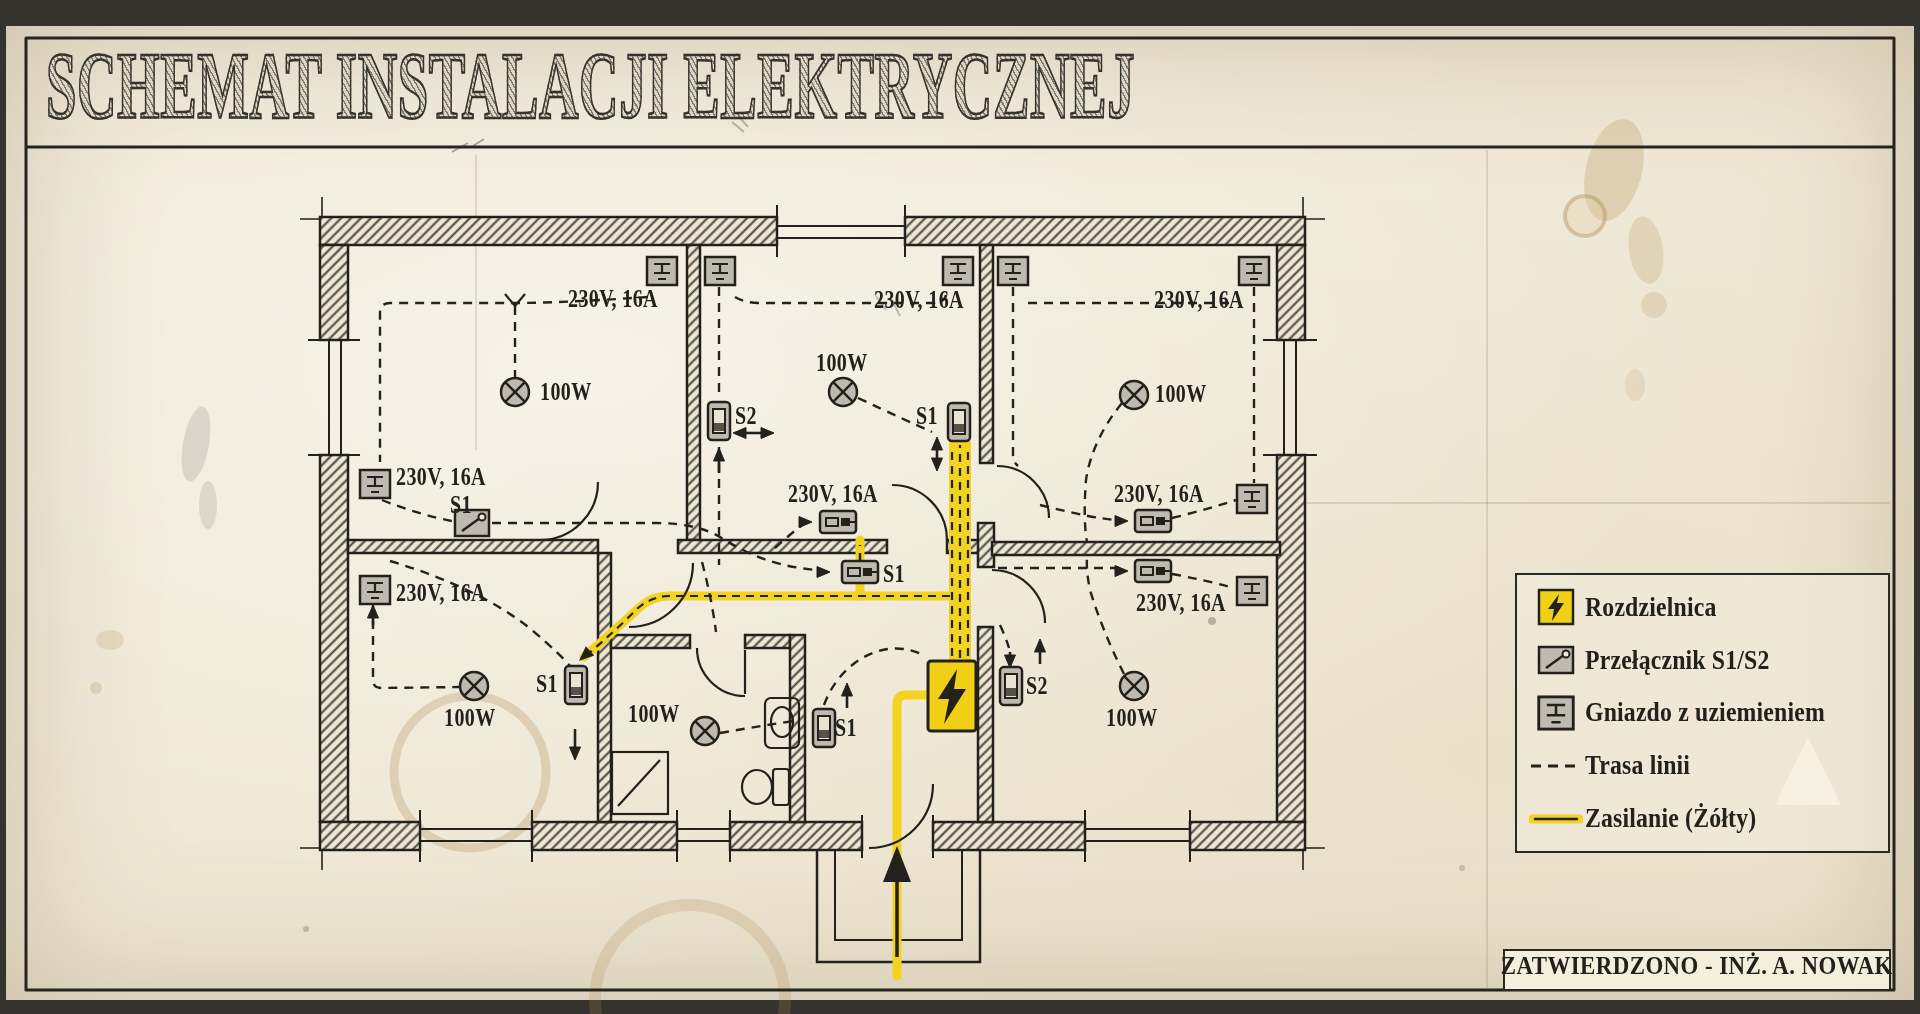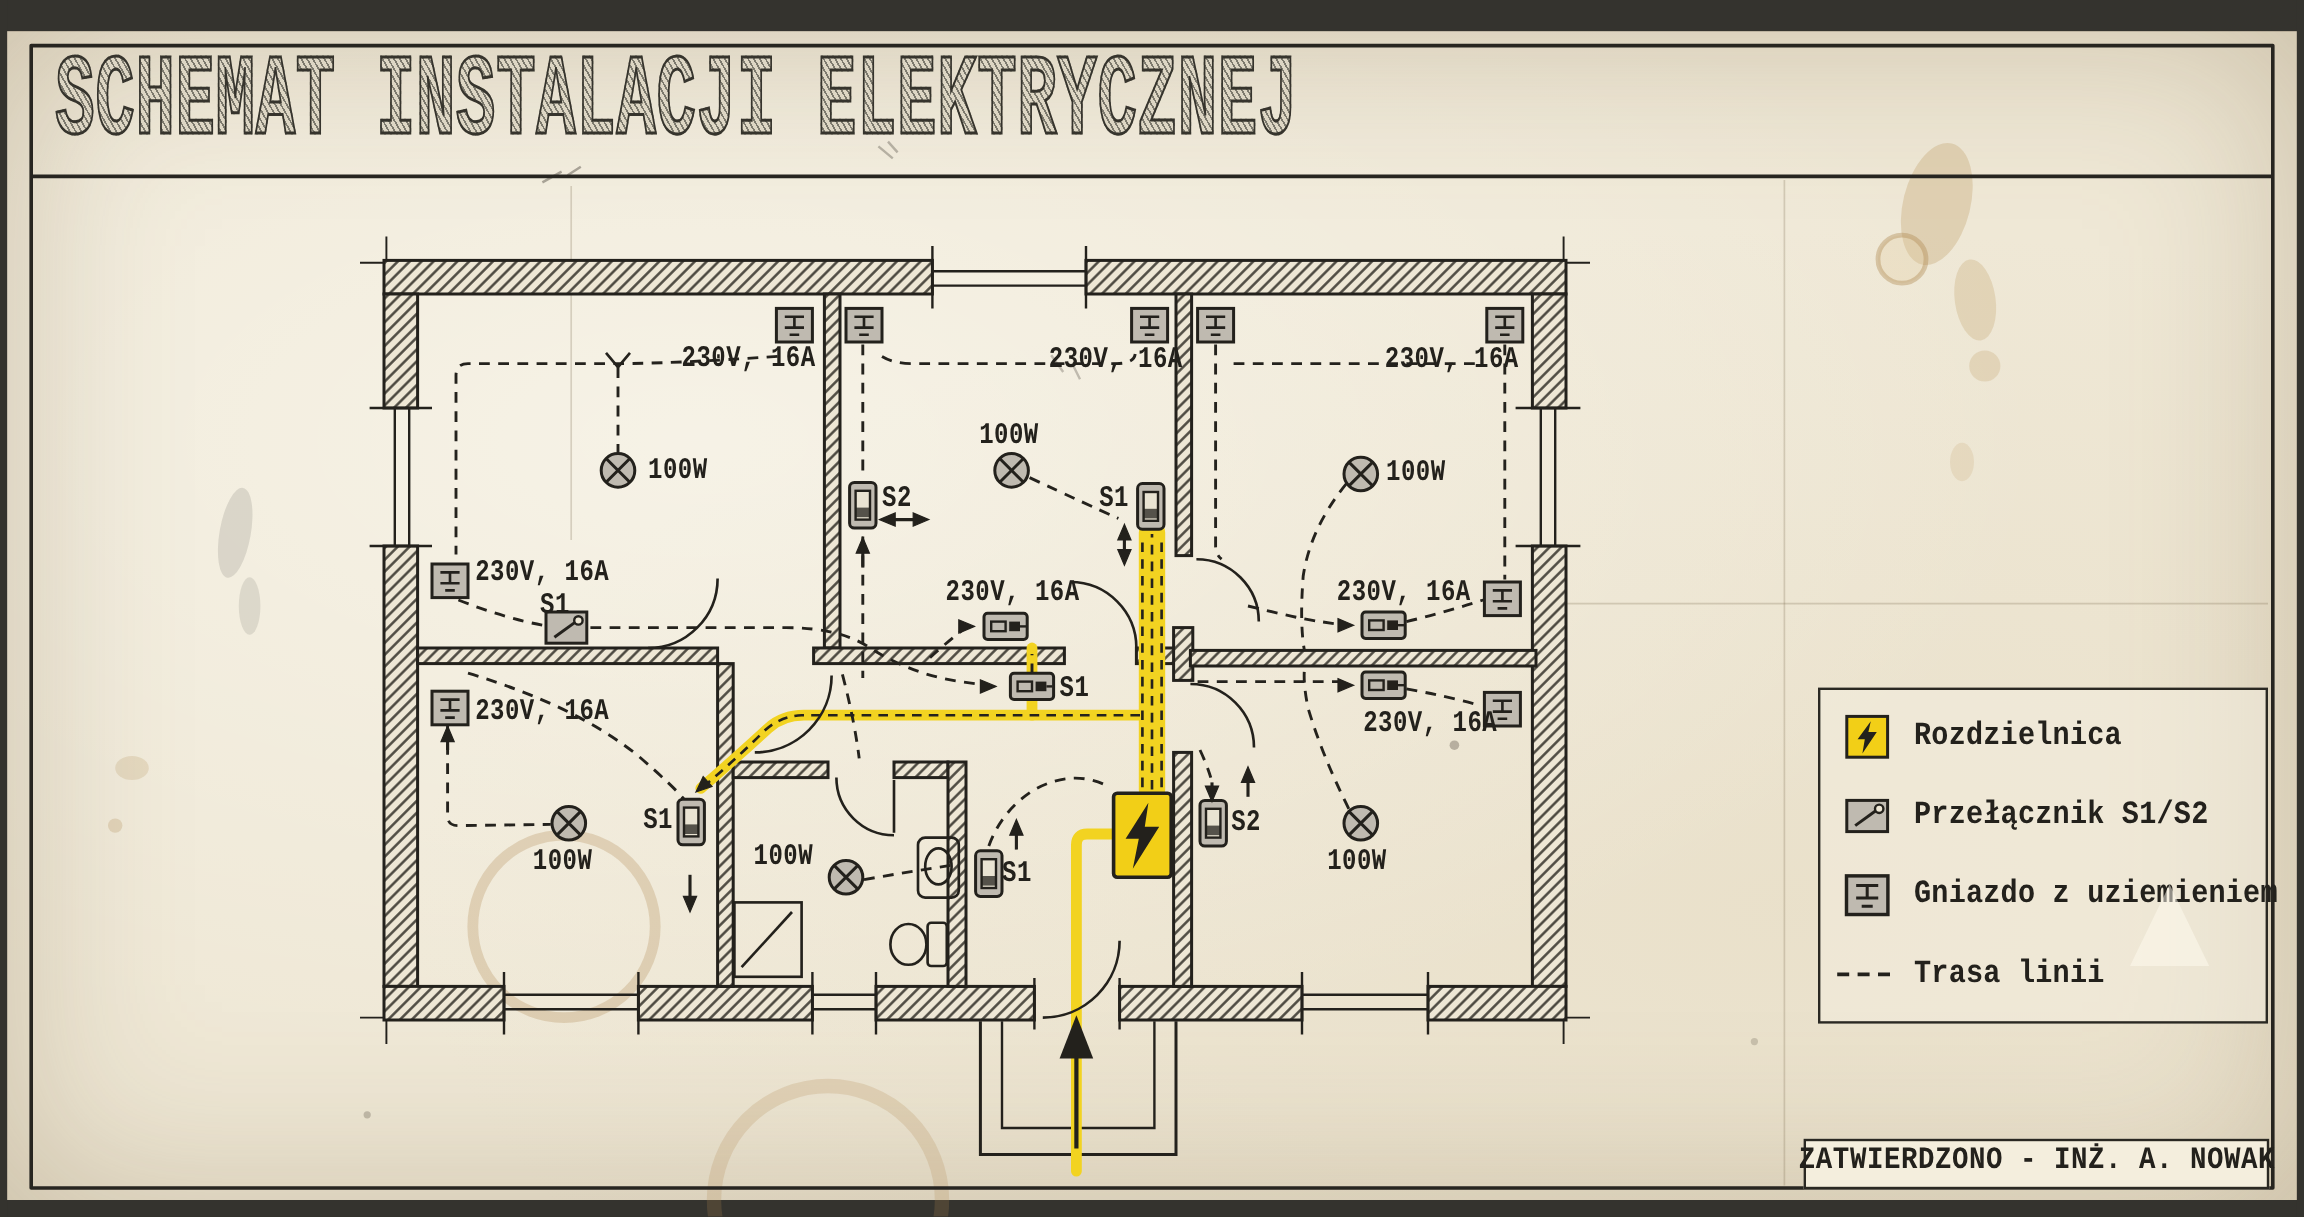--- a/index.html
+++ b/index.html
@@ -1,17 +1,17 @@
 <!DOCTYPE html>
 <html><head>
 <meta charset="utf-8">
 <style>
   html,body{margin:0;padding:0;background:#2e2d28;}
   #page{position:relative;width:1920px;height:1014px;overflow:hidden;
-        font-family:Liberation Mono, monospace;background:#34332e;}
+        font-family:Liberation Serif, serif;background:#34332e;}
   .band{position:absolute;background:#34332e;}
   #band-top{left:0;top:0;width:1920px;height:26px;}
   #band-bottom{left:0;top:1000px;width:1920px;height:14px;}
   #band-left{left:0;top:0;width:6px;height:1014px;}
   #band-right{left:1914px;top:0;width:6px;height:1014px;}
   #paper{position:absolute;left:6px;top:26px;width:1908px;height:974px;
          background:
            radial-gradient(ellipse at 30% 35%, rgba(255,255,250,.45), transparent 60%),
            radial-gradient(ellipse at 78% 75%, rgba(214,198,162,.22), transparent 55%),
            #efe8d6;
@@ -26,21 +26,21 @@
     #title{background:repeating-linear-gradient(45deg,#7d7a6e 0 2px,#ddd6c4 2px 6px);
            -webkit-background-clip:text;background-clip:text;color:transparent;}
   }
   .plan-label{position:absolute;white-space:nowrap;color:#23211c;
               font-weight:700;font-size:25px;line-height:25px;letter-spacing:.5px;
               transform:scaleX(.8);transform-origin:left top;}
   #legend{position:absolute;left:1515px;top:573px;width:375px;height:280px;
           border:2.5px solid #2a2822;background:rgba(243,237,222,.55);
           display:flex;flex-direction:column;justify-content:space-around;
           padding:6px 0 6px 10px;box-sizing:border-box;}
-  .legend-row{display:flex;align-items:center;gap:10px;height:40px;}
+  .legend-row{display:flex;align-items:center;height:40px;}
   .legend-icon{width:58px;display:flex;justify-content:center;flex:0 0 58px;}
   .legend-label{font-weight:700;font-size:27px;color:#23211c;letter-spacing:.2px;
                 transform:scaleX(.88);transform-origin:left center;white-space:nowrap;}
   #stamp{position:absolute;left:1503px;top:949px;width:388px;height:42px;
          border:2.5px solid #2a2822;background:#f4eedd;display:flex;
          align-items:flex-start;justify-content:center;box-sizing:border-box;}
   #stamp-text{font-weight:700;font-size:26px;color:#23211c;white-space:nowrap;
               transform:scaleX(.88);letter-spacing:.5px;}
   #watermark{position:absolute;left:1775px;top:737px;width:0;height:0;
              border-left:33px solid transparent;border-right:33px solid transparent;
@@ -346,20 +346,29 @@
       <span class="legend-label">Gniazdo z uziemieniem</span>
     </div>
     <div class="legend-row">
       <span class="legend-icon">
         <svg width="54" height="20" viewBox="0 0 54 20">
             <line x1="2" y1="10" x2="52" y2="10" stroke="#23211c" stroke-width="3" stroke-dasharray="10 7"></line>
           </svg>
       </span>
       <span class="legend-label">Trasa linii</span>
     </div>
+    <div class="legend-row">
+      <span class="legend-icon">
+        <svg width="54" height="20" viewBox="0 0 54 20">
+          <line x1="3" y1="10" x2="51" y2="10" stroke="#f2d321" stroke-width="9" stroke-linecap="round"></line>
+          <line x1="6" y1="10" x2="48" y2="10" stroke="#23211c" stroke-width="2.5" stroke-linecap="round"></line>
+        </svg>
+      </span>
+      <span class="legend-label">Zasilanie (Żółty)</span>
+    </div>
   </div>
 
   <div id="stamp">
     <span id="stamp-text">ZATWIERDZONO - INŻ. A. NOWAK</span>
   </div>
 
   <div id="watermark"></div>
 </div>
 
 </body></html>

